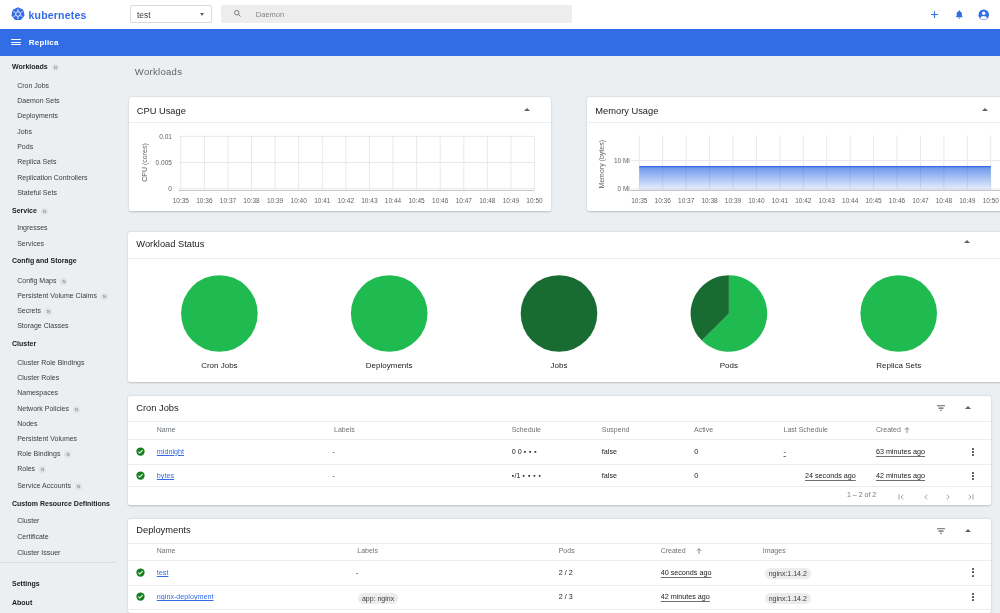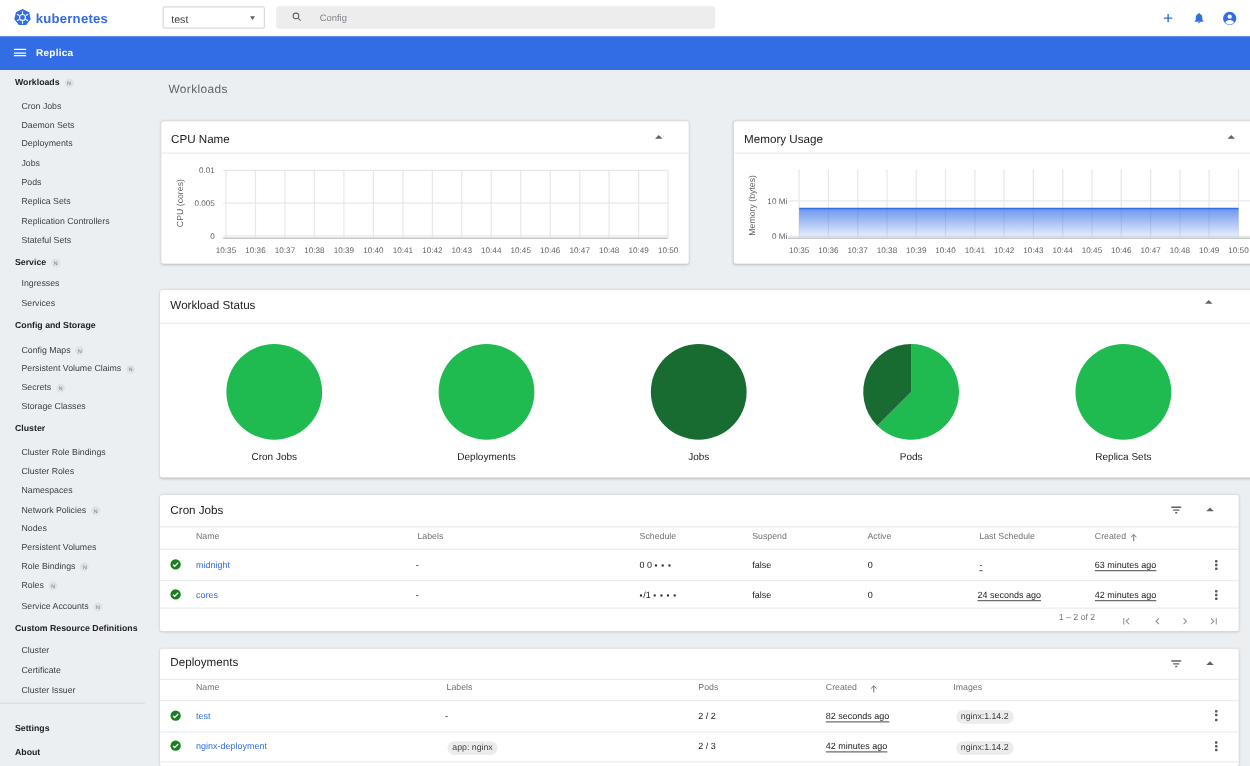--- a/index.html
+++ b/index.html
@@ -18,21 +18,21 @@
   .nav { position:absolute; font-size:7px; color:#3c4043; white-space:nowrap; }
   .nav.hd { font-weight:bold; color:#202124; }
   .nbadge { display:inline-block; width:7px; height:7px; background:#dfe1e3; border-radius:50%; font-size:4.2px; color:#70757a; text-align:center; line-height:7px; margin-left:4px; vertical-align:0px; font-weight:normal; }
   #navdiv { left:0px; top:562px; width:116px; height:1px; background:#d9dbdd; }
   .card { position:absolute; background:#fff; border-radius:2px; box-shadow:0 0.5px 2px rgba(60,64,67,0.28); }
   .ctitle { position:absolute; left:8.3px; font-size:9.3px; color:#202124; }
   .divider { position:absolute; left:0; width:100%; height:1px; background:#ebedef; }
   .th { position:absolute; font-size:7px; color:#6d7276; white-space:nowrap; }
   .td { position:absolute; font-size:7.2px; color:#202124; white-space:nowrap; }
   .td .ast { font-size:6.5px; letter-spacing:0.6px; }
-  .link { color:#326de6; }
+  .link { color:#326de6;text-decoration:underline; }
   .dotted { text-decoration:underline; text-decoration-color:#6a6f73; text-underline-offset:1.5px; text-decoration-thickness:0.8px; }
   .chip { position:absolute; background:#ececec; border-radius:6.2px; font-size:7px; color:#3c4043; padding:2px 3.8px; white-space:nowrap; }
   .kebab { position:absolute; }
   .kebab i { display:block; width:2px; height:2px; background:#55595d; border-radius:0.6px; margin:0 0 1.1px 0; }
   .pgi { position:absolute; font-size:7px; color:#757575; }
 </style>
 </head>
 <body>
   <div id="hdr" class="abs"></div>
   <svg class="abs" style="left:10.8px;top:7.3px" width="14" height="14" viewBox="0 0 16 16">
@@ -47,21 +47,21 @@
   </svg>
   <div id="brand" class="abs">kubernetes</div>
   <div id="nsbox" class="abs">
     <span class="t">test</span>
     <span class="c"></span>
   </div>
   <div id="search" class="abs">
     <svg style="position:absolute;left:12px;top:4.3px" width="9" height="9" viewBox="0 0 24 24">
       <path fill="none" stroke="#5f6368" stroke-width="2.2" d="M10 4a6 6 0 1 1 0 12 6 6 0 0 1 0-12zm4.5 10.5L20 20"></path>
     </svg>
-    <span class="t">Config</span>
+    <span class="t">Daemon</span>
   </div>
   <svg class="abs" style="left:929.5px;top:10px" width="9" height="9" viewBox="0 0 24 24">
     <path fill="none" stroke="#326de6" stroke-width="3" d="M12 3v18M3 12h18"></path>
   </svg>
   <svg class="abs" style="left:954px;top:9.3px" width="10.5" height="10.5" viewBox="0 0 24 24">
     <path fill="#326de6" d="M12 22a2 2 0 0 0 2-2h-4a2 2 0 0 0 2 2zm6-6v-5a6 6 0 0 0-4.5-5.8V4.5a1.5 1.5 0 0 0-3 0v.7A6 6 0 0 0 6 11v5l-2 2v1h16v-1l-2-2z"></path>
   </svg>
   <svg class="abs" style="left:978.2px;top:9.2px" width="11.5" height="11.5" viewBox="0 0 24 24">
     <circle cx="12" cy="12" r="11" fill="#326de6"></circle>
     <circle cx="12" cy="9" r="3.6" fill="#fff"></circle>
@@ -101,21 +101,21 @@
   <div class="nav" style="left:17.2px;top:481.6px">Service Accounts<span class="nbadge">N</span></div>
   <div class="nav hd" style="left:12.0px;top:499.7px">Custom Resource Definitions</div>
   <div class="nav" style="left:17.2px;top:517.2px">Cluster</div>
   <div class="nav" style="left:17.2px;top:533.2px">Certificate</div>
   <div class="nav" style="left:17.2px;top:548.7px">Cluster Issuer</div>
   <div class="nav hd" style="left:12.0px;top:579.5px">Settings</div>
   <div class="nav hd" style="left:12.0px;top:599.4px">About</div>
   <div id="navdiv" class="abs"></div>
   <div class="abs" style="left:134.8px;top:65.6px;font-size:9.5px;letter-spacing:0.3px;color:#5f6368">Workloads</div>
   <div class="card" style="left:128.5px;top:96.5px;width:422px;height:114.5px">
-    <div class="ctitle" style="top:9.3px">CPU Name</div>
+    <div class="ctitle" style="top:9.3px">CPU Usage</div>
     <div class="abs" style="left:395.8px;top:11.2px;width:0;height:0;border-left:3.2px solid transparent;border-right:3.2px solid transparent;border-bottom:3.4px solid #5f6368"></div>
     <div class="divider" style="top:25.8px"></div>
     <svg style="position:absolute;left:0;top:26px;overflow:visible" width="422" height="88" viewBox="0 0 422 88">
       <line x1="49.5" y1="13.3" x2="405.0" y2="13.3" stroke="#e8e8e8" stroke-width="1"></line>
       <line x1="49.5" y1="39.5" x2="405.0" y2="39.5" stroke="#e8e8e8" stroke-width="1"></line>
       <line x1="49.5" y1="65.7" x2="405.0" y2="65.7" stroke="#e8e8e8" stroke-width="1"></line>
       <line x1="51.8" y1="13.3" x2="51.8" y2="67.5" stroke="#e8e8e8" stroke-width="1"></line>
       <line x1="75.4" y1="13.3" x2="75.4" y2="67.5" stroke="#e8e8e8" stroke-width="1"></line>
       <line x1="99.0" y1="13.3" x2="99.0" y2="67.5" stroke="#e8e8e8" stroke-width="1"></line>
       <line x1="122.5" y1="13.3" x2="122.5" y2="67.5" stroke="#e8e8e8" stroke-width="1"></line>
@@ -256,26 +256,26 @@
     <div class="td dotted" style="left:747.9px;top:50.8px">63 minutes ago</div>
     <div class="kebab" style="left:844.0px;top:51.5px">
       <i></i>
       <i></i>
       <i></i>
     </div>
     <svg class="abs" style="left:8.300000000000011px;top:75.39999999999998px" width="9" height="9" viewBox="0 0 24 24">
       <circle cx="12" cy="12" r="11" fill="#16801c"></circle>
       <path d="M6.5 12.5l3.5 3.5L17.5 8.5" stroke="#fff" stroke-width="2.8" fill="none"></path>
     </svg>
-    <div class="td link" style="left:28.8px;top:75.1px">cores</div>
+    <div class="td link" style="left:28.8px;top:75.1px">bytes</div>
     <div class="td" style="left:204.5px;top:75.1px">-</div>
     <div class="td" style="left:383.7px;top:75.1px"><span class="ast">▪</span>/1 <span class="ast">▪&nbsp;▪&nbsp;▪&nbsp;▪</span></div>
     <div class="td" style="left:473.8px;top:75.1px">false</div>
     <div class="td" style="left:566.2px;top:75.1px">0</div>
-    <div class="td dotted" style="left:654px;top:75.1px">24 seconds ago</div>
+    <div class="td dotted" style="left:677px;top:75.1px">24 seconds ago</div>
     <div class="td dotted" style="left:747.9px;top:75.1px">42 minutes ago</div>
     <div class="kebab" style="left:844.0px;top:75.80000000000001px">
       <i></i>
       <i></i>
       <i></i>
     </div>
     <div class="divider" style="top:67.5px"></div>
     <div class="divider" style="top:90.0px"></div>
     <div class="pgi" style="left:719.0px;top:94.8px">1 – 2 of 2</div>
     <svg class="abs" style="left:769.0px;top:97.30000000000001px" width="8" height="8" viewBox="0 0 24 24">
@@ -307,21 +307,21 @@
       <path fill="none" stroke="#5f6368" stroke-width="2.2" d="M12 21V5M5.5 11.5L12 5l6.5 6.5"></path>
     </svg>
     <div class="divider" style="top:41.9px"></div>
     <svg class="abs" style="left:8.300000000000011px;top:49.5px" width="9" height="9" viewBox="0 0 24 24">
       <circle cx="12" cy="12" r="11" fill="#16801c"></circle>
       <path d="M6.5 12.5l3.5 3.5L17.5 8.5" stroke="#fff" stroke-width="2.8" fill="none"></path>
     </svg>
     <div class="td link" style="left:28.8px;top:49.2px">test</div>
     <div class="td" style="left:228.0px;top:49.2px">-</div>
     <div class="td" style="left:430.7px;top:49.2px">2 / 2</div>
-    <div class="td dotted" style="left:532.7px;top:49.2px">82 seconds ago</div>
+    <div class="td dotted" style="left:532.7px;top:49.2px">40 seconds ago</div>
     <div class="chip" style="left:636.9px;top:49.9px">nginx:1.14.2</div>
     <div class="kebab" style="left:844.0px;top:49.89999999999998px">
       <i></i>
       <i></i>
       <i></i>
     </div>
     <svg class="abs" style="left:8.300000000000011px;top:73.89999999999998px" width="9" height="9" viewBox="0 0 24 24">
       <circle cx="12" cy="12" r="11" fill="#16801c"></circle>
       <path d="M6.5 12.5l3.5 3.5L17.5 8.5" stroke="#fff" stroke-width="2.8" fill="none"></path>
     </svg>

